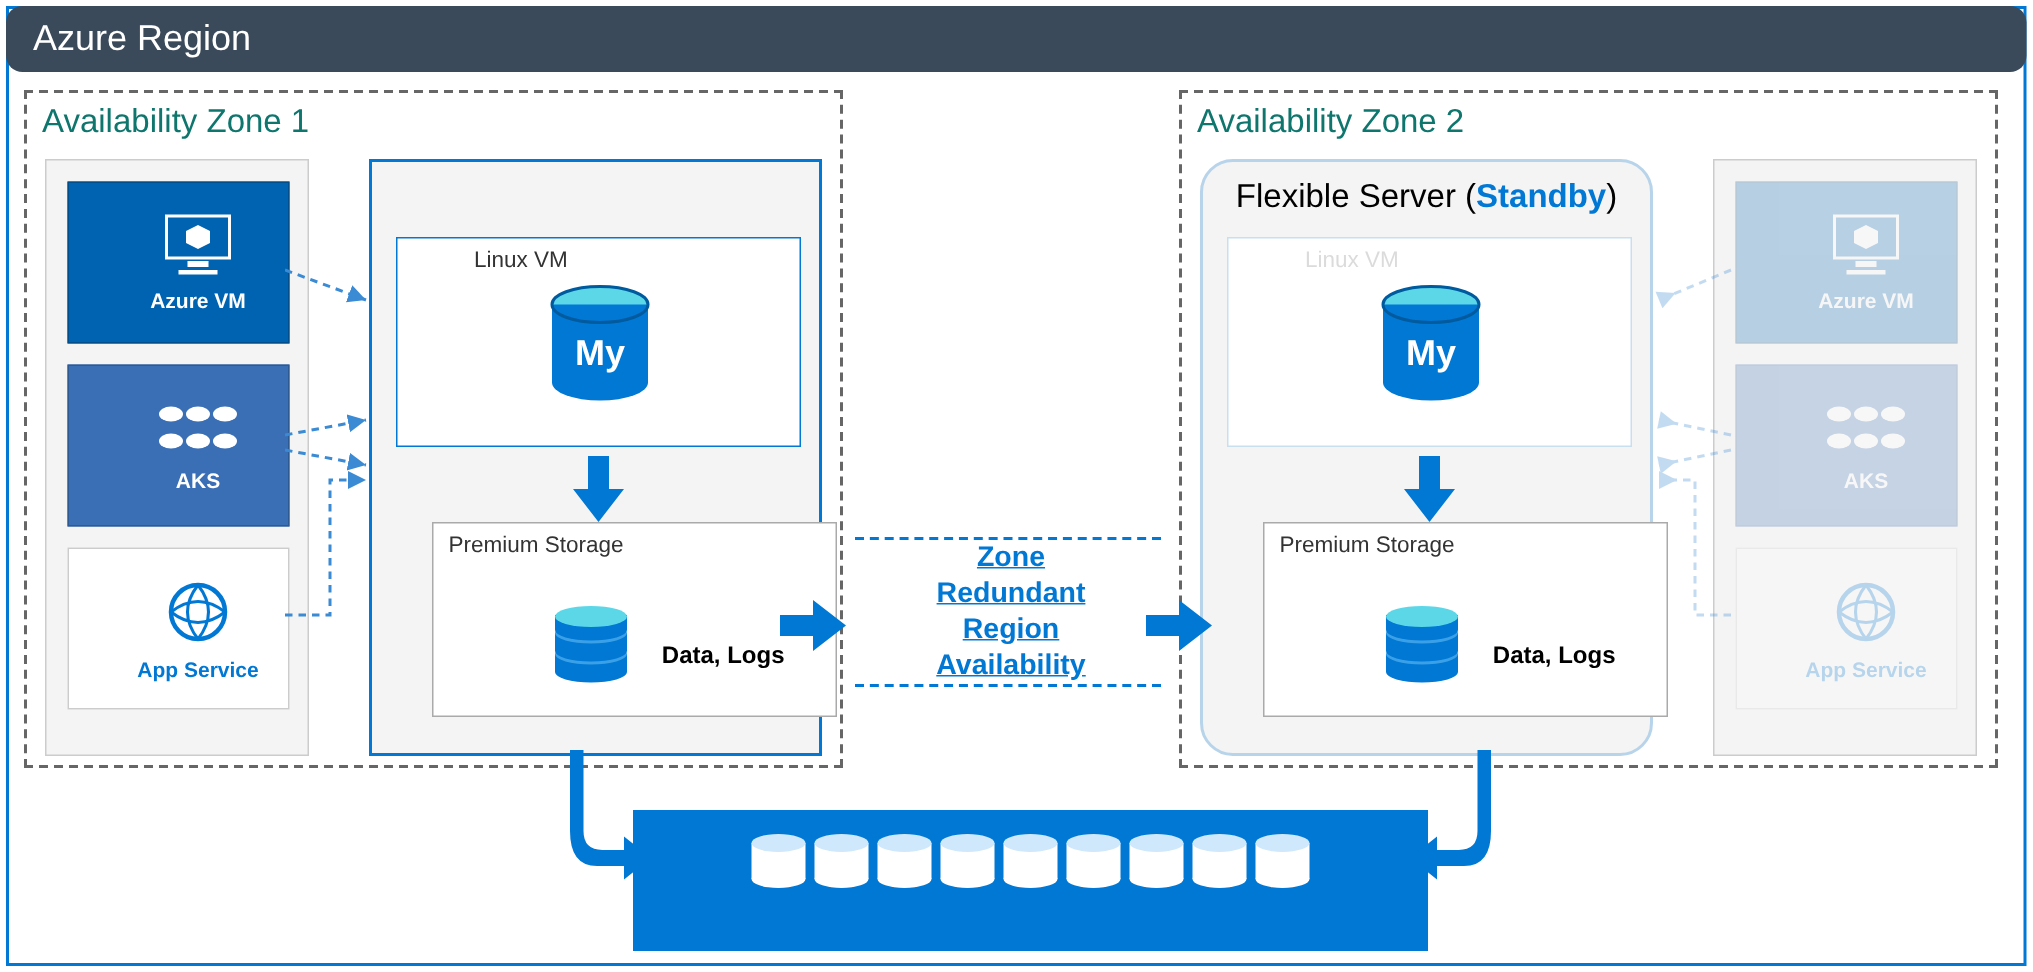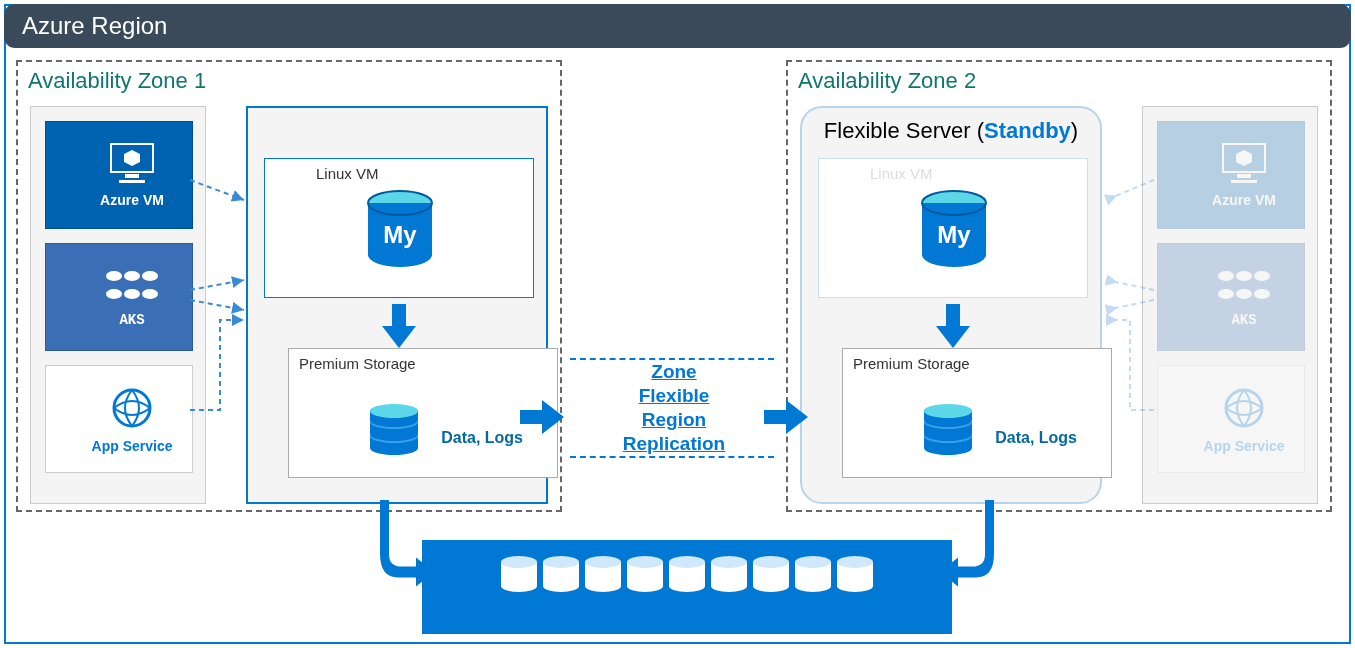--- a/index.html
+++ b/index.html
@@ -57,21 +57,21 @@
     position: absolute;
     left: 14px;
     width: 148px; height: 108px;
     display: flex; flex-direction: column; align-items: center; justify-content: center;
     color: #fff;
     font-size: 14px;
     padding-left: 26px;
   }
   .client-card .cc-label { margin-top: 6px; font-weight: 600; }
   .cc-vm { top: 14px; background: #0063b1; border: 1px solid #004e8c; }
-  .cc-aks { top: 136px; background: #3a6fb5; border: 1px solid #2e5a94; font-family: Liberation Mono, monospace; }
+  .cc-aks { top: 136px; background: #3a6fb5; border: 1px solid #2e5a94; }
   .cc-app { top: 258px; background: #fff; border: 1px solid #ccc; color: #0078d4; text-align: right; }
   .client-col.faded .client-card { opacity: 0.25; }
   .server-box {
     position: absolute;
     top: 44px;
     width: 302px; height: 398px;
     border: 2px solid #0078d4;
     background: #f4f4f4;
   }
   .az1 .server-box { left: 228px; }
@@ -109,21 +109,21 @@
   .storage-label {
     position: absolute;
     left: 10px; top: 6px;
     font-size: 15px;
     color: #333;
   }
   .datalog {
     position: absolute;
     right: 34px; bottom: 30px;
     font-size: 16px;
-    color: #0369a1;
+    color: #000000;
     font-weight: 600;
   }
   .db-cyl {
     position: absolute;
     left: 95px; top: 30px;
     width: 80px; height: 80px;
   }
   .disk-stack {
     position: absolute;
     left: 78px; bottom: 16px;
@@ -360,23 +360,23 @@
     </defs>
   <line x1="54" y1="30" x2="6" y2="50" stroke="#3a8ad4" stroke-width="2" stroke-dasharray="5 4" marker-end="url(#ah2)"></line>
   <line x1="54" y1="140" x2="6" y2="130" stroke="#3a8ad4" stroke-width="2" stroke-dasharray="5 4" marker-end="url(#ah2)"></line>
   <line x1="54" y1="150" x2="6" y2="160" stroke="#3a8ad4" stroke-width="2" stroke-dasharray="5 4" marker-end="url(#ah2)"></line>
   <polyline points="54,260 30,260 30,170 6,170" fill="none" stroke="#3a8ad4" stroke-width="2" stroke-dasharray="5 4" marker-end="url(#ah2)"></polyline>
 </svg>
 
 <div class="dashed-box-repl"></div>
 <div class="zrs-label">
   <span>Zone</span><br>
-  <span>Flexible</span><br>
+  <span>Redundant</span><br>
   <span>Region</span><br>
-  <span>Replication</span>
+  <span>Availability</span>
 </div>
 <div class="arrow-right arrow-r1">
   <svg width="44" height="34" viewBox="0 0 44 34">
       <path d="M0 10 L22 10 L22 0 L44 17 L22 34 L22 24 L0 24 Z" fill="#0078d4"></path>
     </svg>
 </div>
 <div class="arrow-right arrow-r2">
   <svg width="44" height="34" viewBox="0 0 44 34">
       <path d="M0 10 L22 10 L22 0 L44 17 L22 34 L22 24 L0 24 Z" fill="#0078d4"></path>
     </svg>

